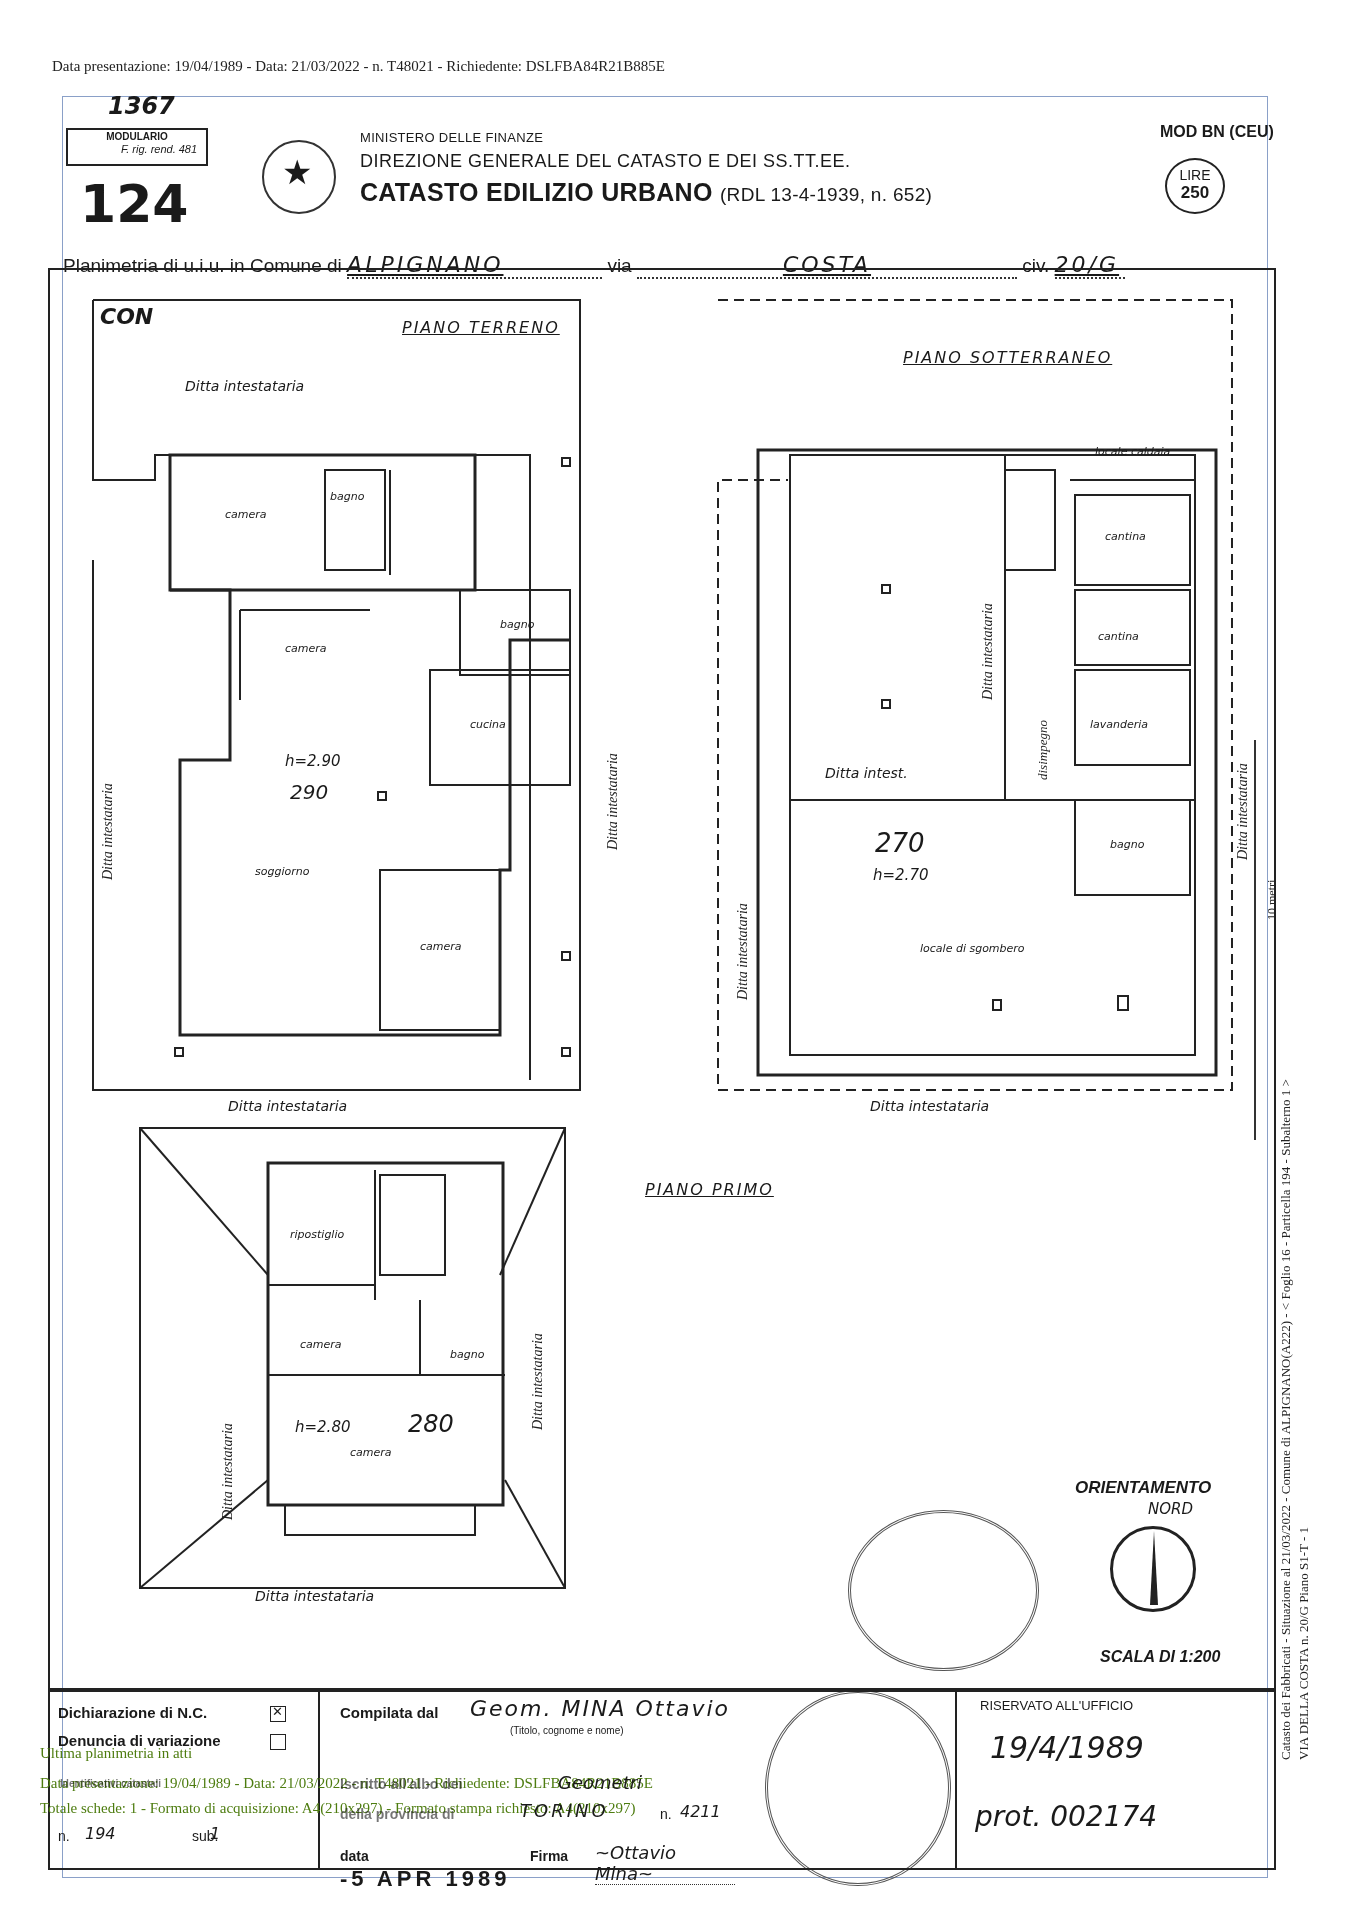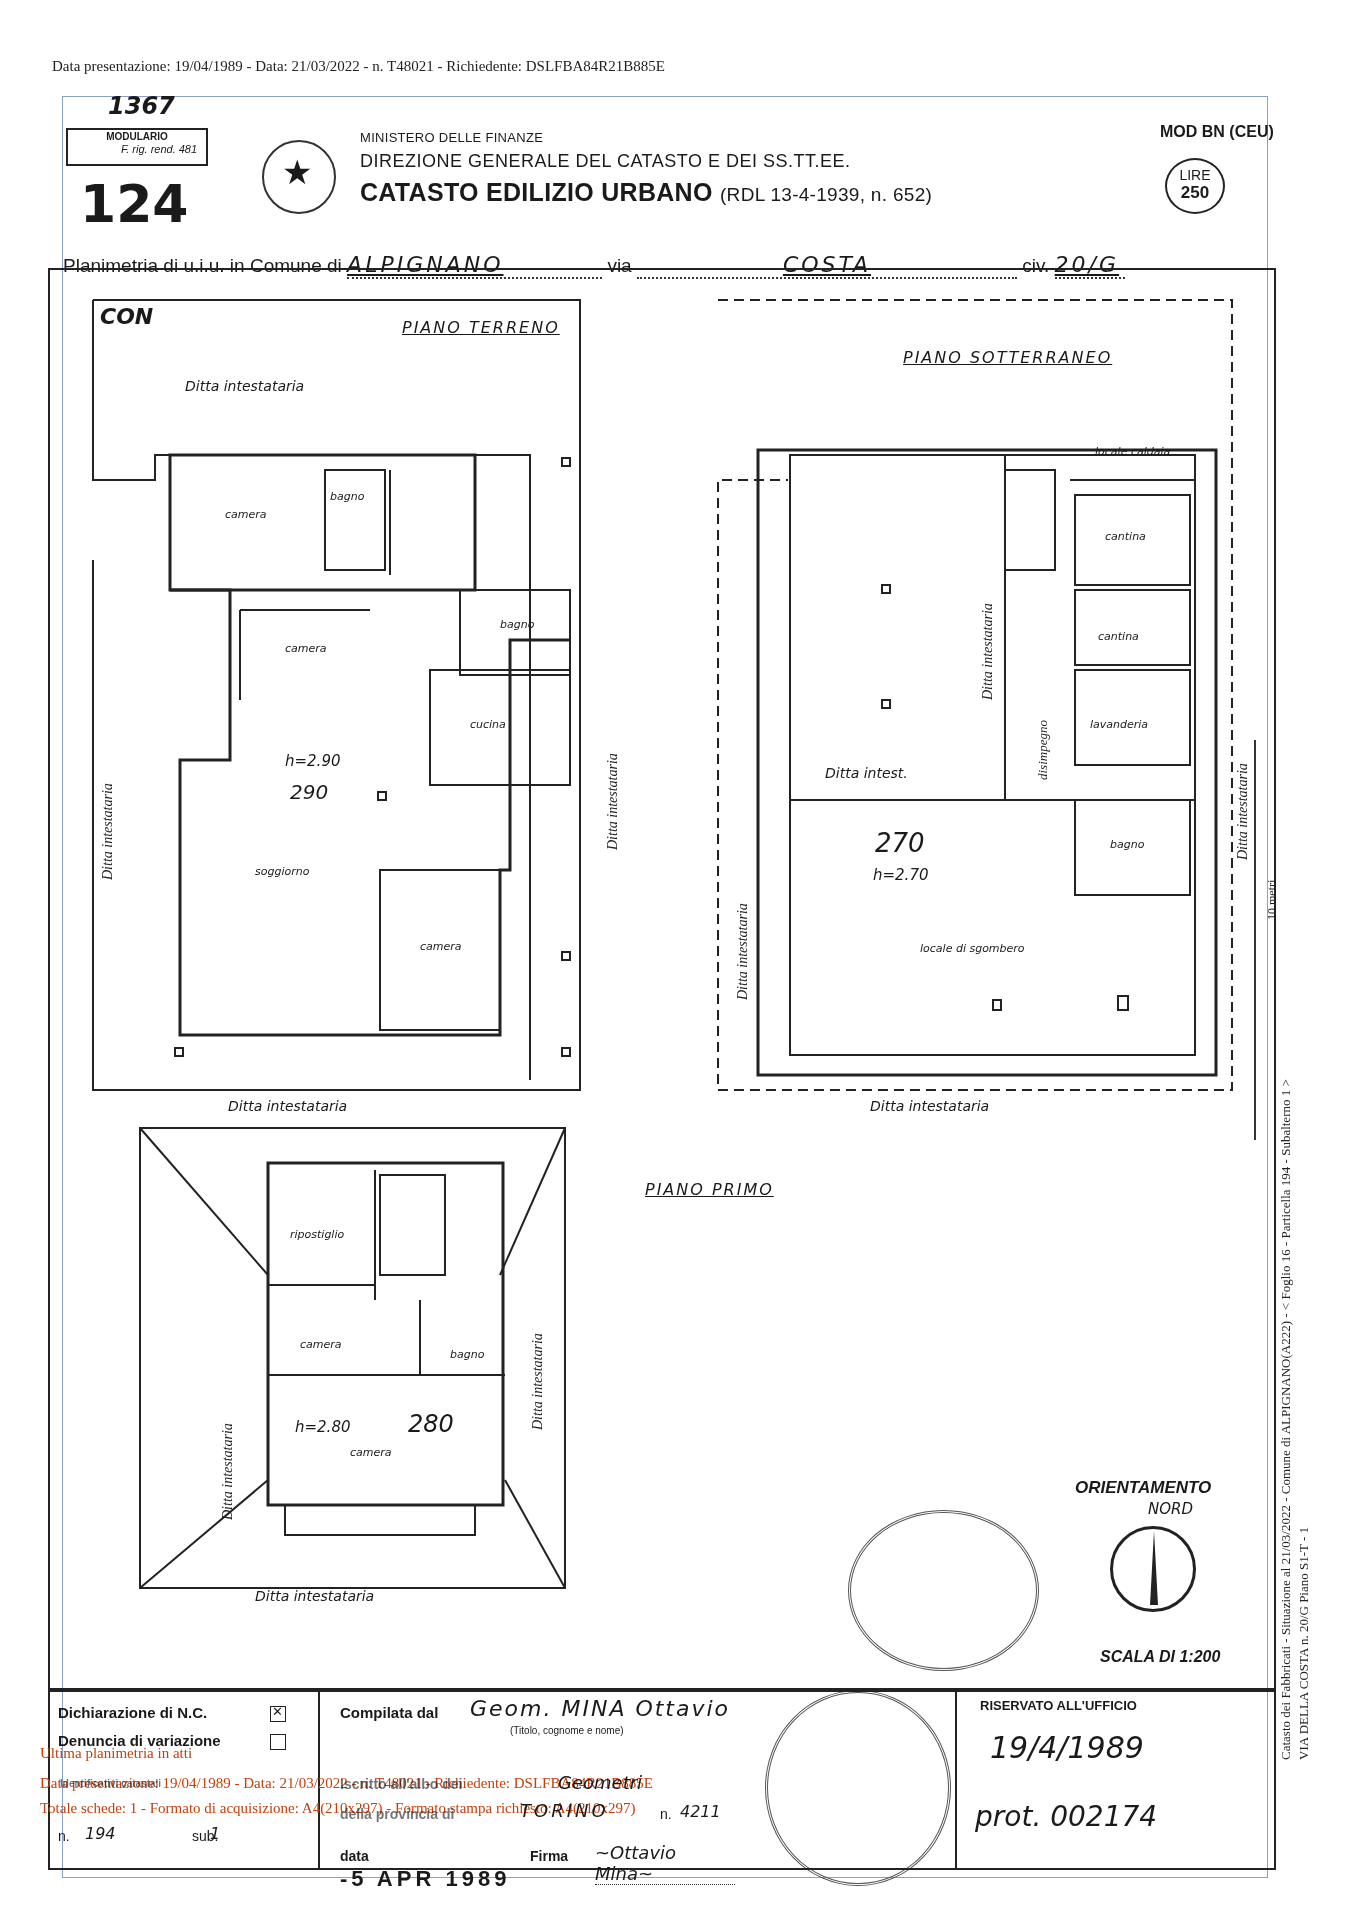--- a/index.html
+++ b/index.html
@@ -26,22 +26,22 @@
   .emblem:after{content:"★";position:absolute;left:18px;top:10px;font-size:34px;}
   .floor-title{font-style:italic;font-size:16px;text-decoration:underline;letter-spacing:2px;font-family:"DejaVu Sans",sans-serif;}
   svg{position:absolute;left:0;top:0;}
   .room{font-style:italic;font-family:"DejaVu Sans",sans-serif;font-size:11px;}
   .bottom-box{left:48px;top:1690px;width:1228px;height:180px;border:2px solid #222;border-top:0;box-sizing:border-box;}
   .b-dich{left:58px;top:1704px;font-size:15px;font-weight:bold;}
   .b-den{left:58px;top:1732px;font-size:15px;font-weight:bold;}
   .chk{width:14px;height:14px;border:1.5px solid #222;}
   .chk.x:before{content:"✕";position:absolute;left:1px;top:-3px;font-size:13px;}
   .b-comp{left:340px;top:1704px;font-size:15px;font-weight:bold;}
-  .b-riserv{left:980px;top:1698px;font-size:13px;font-weight:bold;}
-  .overlay{font-family:"Liberation Serif",serif;font-size:15px;color:#c2410c;}
+  .b-riserv{left:980px;top:1698px;font-size:13px;font-weight:normal;}
+  .overlay{font-family:"Liberation Serif",serif;font-size:15px;color:#4d7c0f;}
   .side{font-family:"Liberation Serif",serif;font-size:13px;color:#222;transform-origin:left top;transform:rotate(-90deg);white-space:nowrap;}
   .stamp{border:3px double #555;border-radius:50%;}
   .orient{left:1075px;top:1478px;font-size:17px;font-weight:bold;font-style:italic;}
   .scala{left:1100px;top:1648px;font-size:16px;font-weight:bold;font-style:italic;}
   .compass{left:1110px;top:1526px;width:80px;height:80px;border:3px solid #222;border-radius:50%;}
 </style>
 </head>
 <body>
 
 <div class="abs topline">Data presentazione: 19/04/1989 - Data: 21/03/2022 - n. T48021 - Richiedente: DSLFBA84R21B885E</div>

